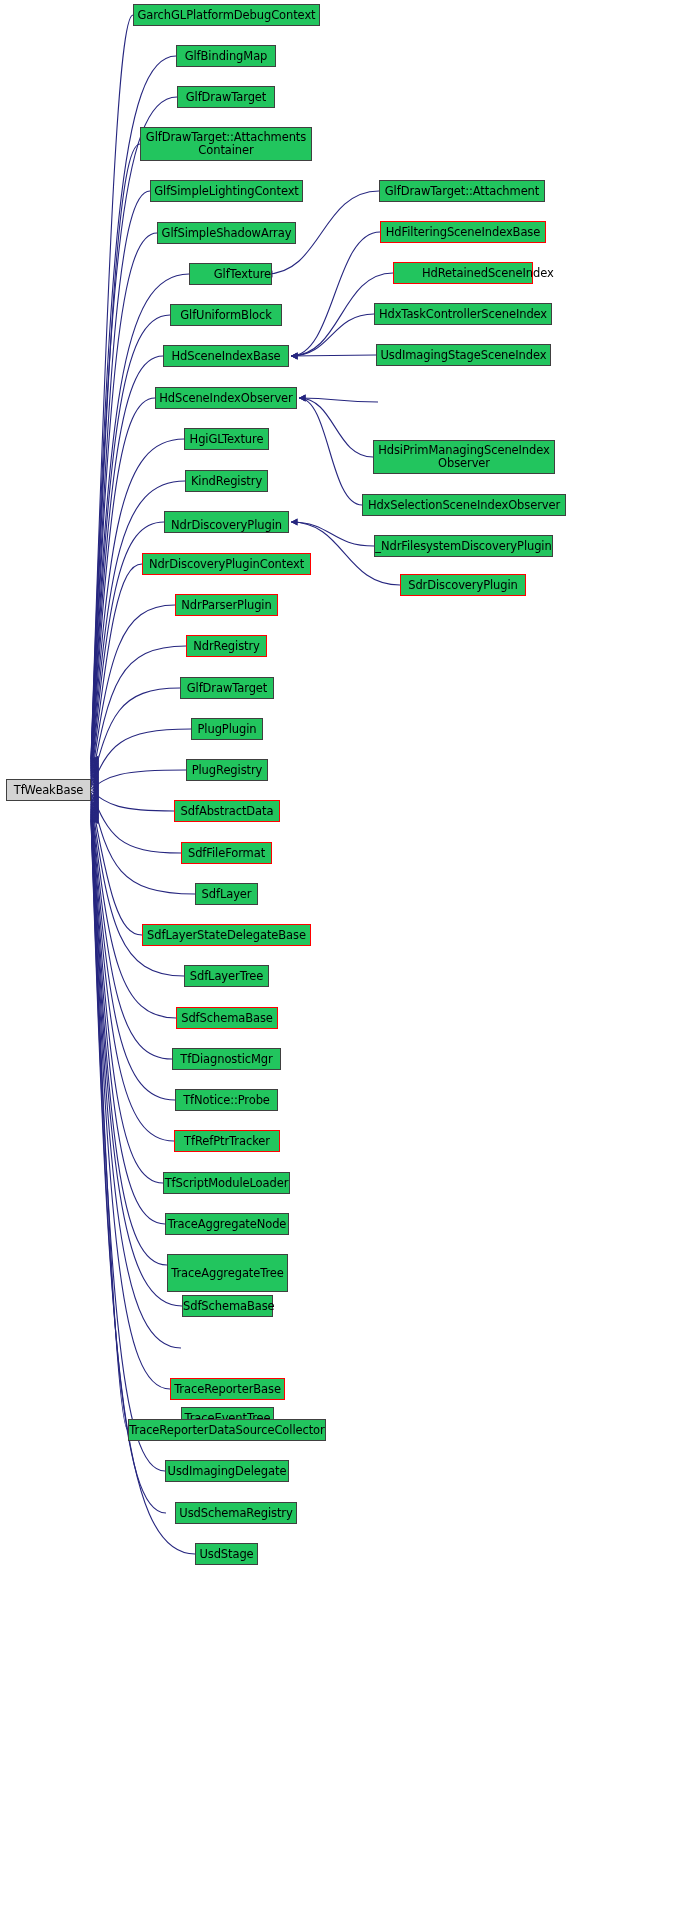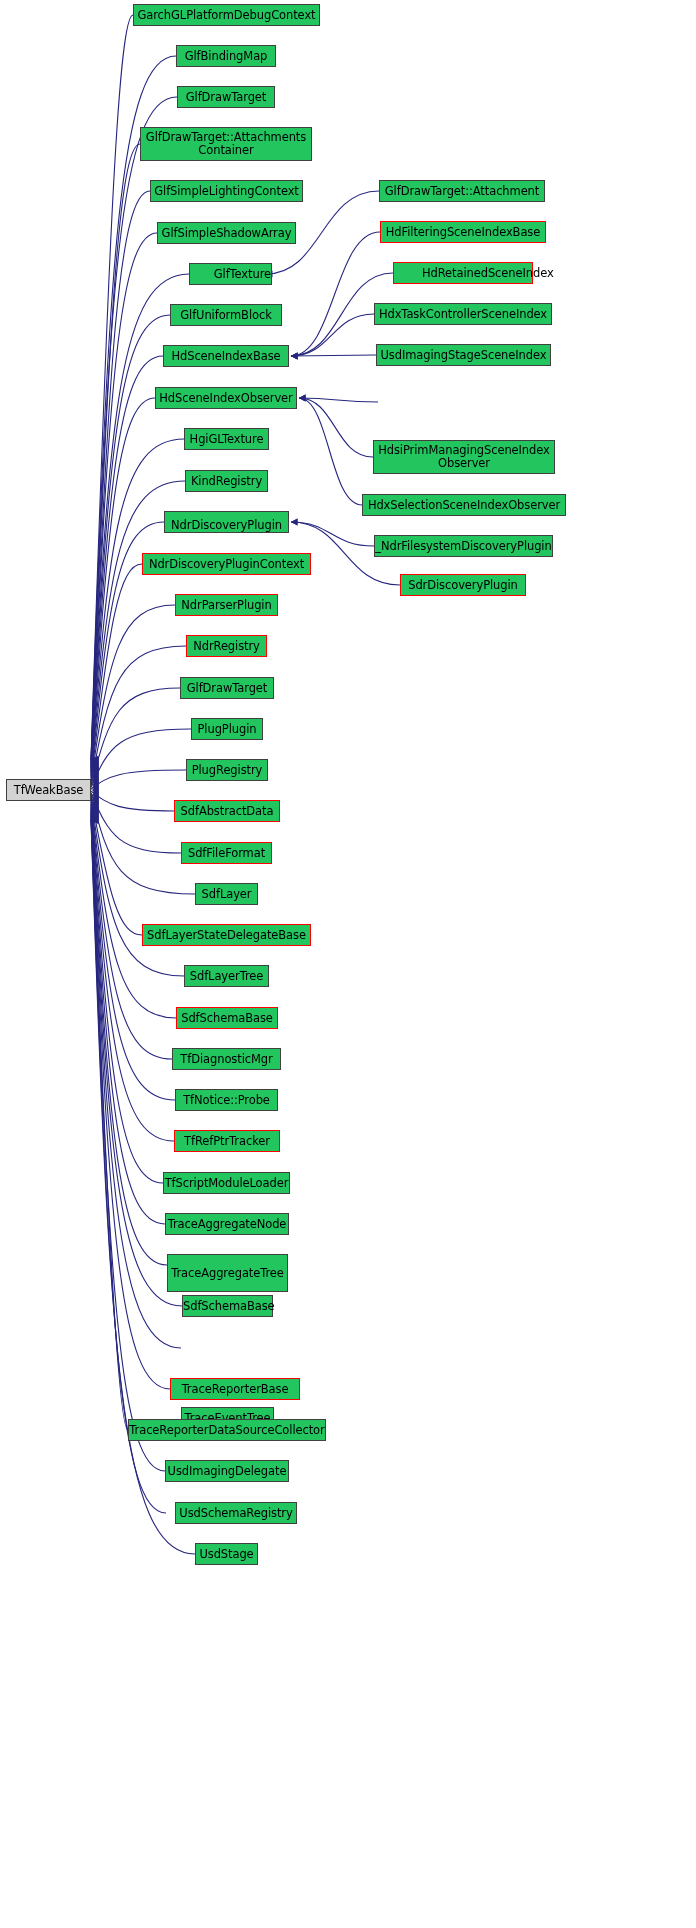--- a/index.html
+++ b/index.html
@@ -156,21 +156,21 @@
     <div class="node" style="left: 184px; top: 965px; width: 85px; height: 22px;"><span>SdfLayerTree</span></div>
     <div class="node red" style="left: 176px; top: 1007px; width: 102px; height: 22px;"><span>SdfSchemaBase</span></div>
     <div class="node" style="left: 172px; top: 1048px; width: 109px; height: 22px;"><span>TfDiagnosticMgr</span></div>
     <div class="node" style="left: 175px; top: 1089px; width: 103px; height: 22px;"><span>TfNotice::Probe</span></div>
     <div class="node red" style="left: 174px; top: 1130px; width: 106px; height: 22px;"><span>TfRefPtrTracker</span></div>
     <div class="node" style="left: 163px; top: 1172px; width: 127px; height: 22px;"><span>TfScriptModuleLoader</span></div>
     <div class="node" style="left: 165px; top: 1213px; width: 124px; height: 22px;"><span>TraceAggregateNode</span></div>
     <div class="node" style="left: 167px; top: 1254px; width: 121px; height: 38px;"><span>TraceAggregateTree</span></div>
     <div class="node" style="left: 182px; top: 1295px; width: 91px; height: 22px;"><span>SdfSchemaBase</span></div>
     <div class="node" style="left: 181px; top: 1407px; width: 93px; height: 22px;"><span>TraceEventTree</span></div>
-    <div class="node red" style="left: 170px; top: 1378px; width: 130px; height: 22px;"><span>TraceReporterBase</span></div>
+    <div class="node red" style="left: 170px; top: 1378px; width: 115px; height: 22px;"><span>TraceReporterBase</span></div>
     <div class="node" style="left: 128px; top: 1419px; width: 198px; height: 22px;"><span>TraceReporterDataSourceCollector</span></div>
     <div class="node" style="left: 165px; top: 1460px; width: 124px; height: 22px;"><span>UsdImagingDelegate</span></div>
     <div class="node" style="left: 166px; top: 1502px; width: 122px; height: 22px; margin-left: 9px;"><span>UsdSchemaRegistry</span></div>
     <div class="node" style="left: 195px; top: 1543px; width: 63px; height: 22px;"><span>UsdStage</span></div>
     <div class="node" style="left: 379px; top: 180px; width: 166px; height: 22px;"><span>GlfDrawTarget::Attachment</span></div>
     <div class="node red" style="left: 380px; top: 221px; width: 166px; height: 22px;"><span>HdFilteringSceneIndexBase</span></div>
     <div class="node red" style="left: 393px; top: 262px; width: 140px; height: 22px; padding-left: 28px;"><span>HdRetainedSceneIndex</span></div>
     <div class="node" style="left: 374px; top: 303px; width: 178px; height: 22px;"><span>HdxTaskControllerSceneIndex</span></div>
     <div class="node" style="left: 376px; top: 344px; width: 175px; height: 22px;"><span>UsdImagingStageSceneIndex</span></div>
     <div class="node" style="left: 373px; top: 440px; width: 182px; height: 34px;"><span>HdsiPrimManagingSceneIndex

